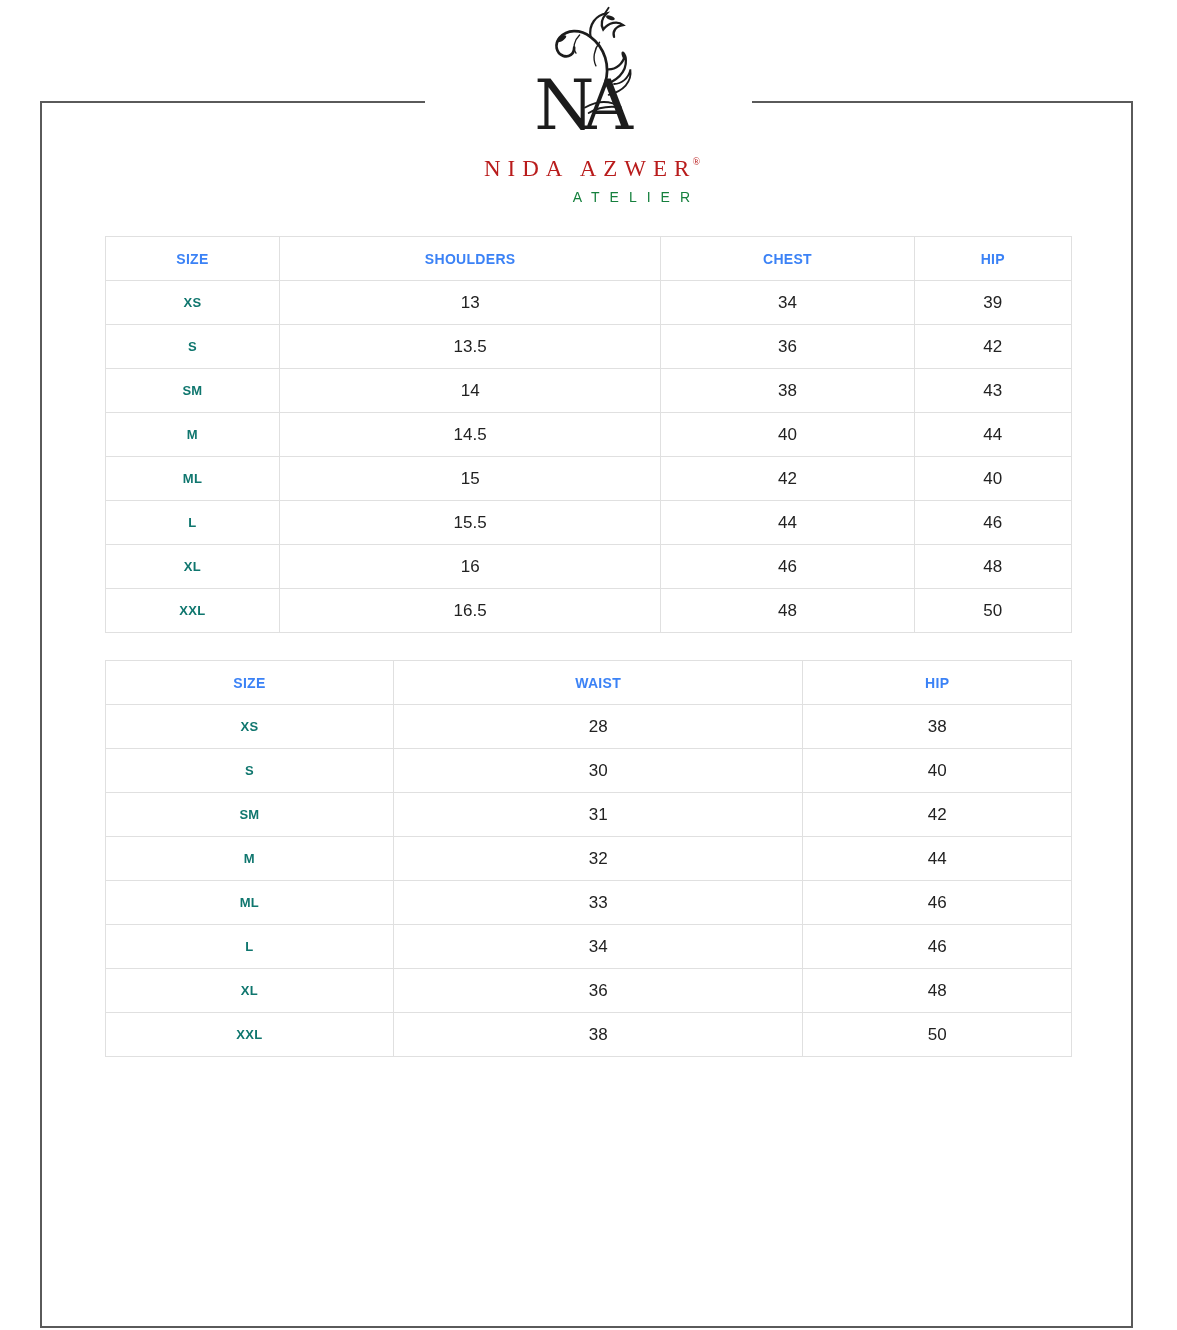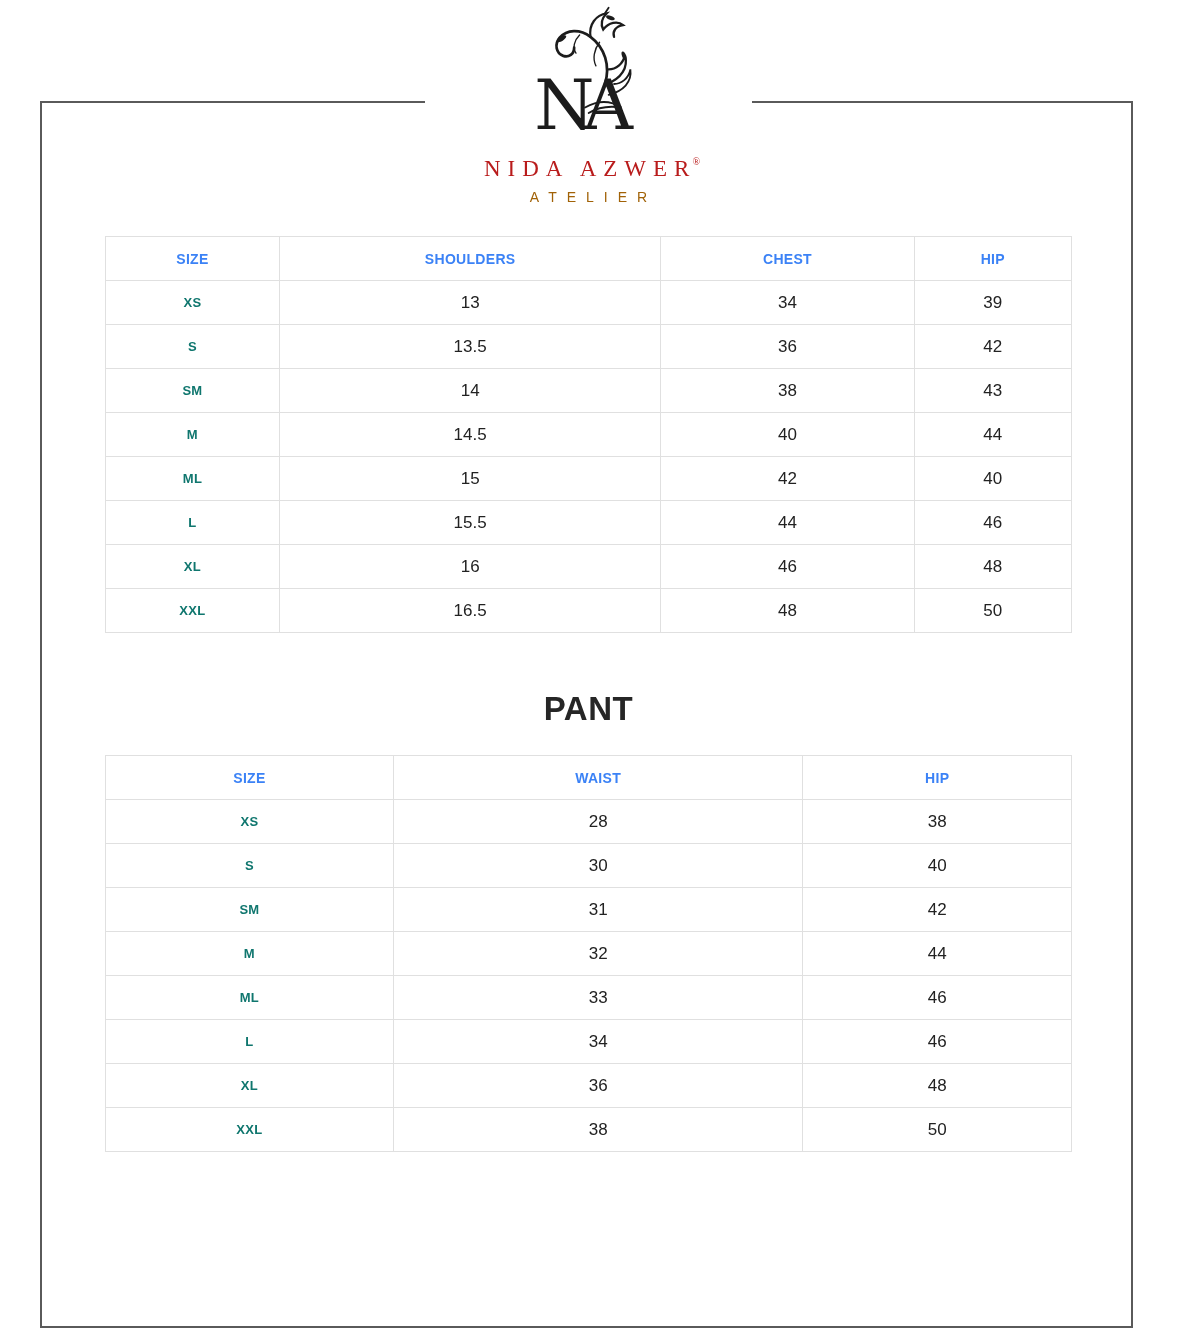--- a/index.html
+++ b/index.html
@@ -57,23 +57,24 @@
   .reg {
     font-size: 10px;
     letter-spacing: 0;
     vertical-align: 11px;
     margin-left: -4px;
   }
   .brand-sub {
     font-size: 14px;
     letter-spacing: 10px;
     padding-left: 10px;
-    color: #a16207;
+    color: #15803d;
     margin-top: 7px;
     white-space: nowrap;
+    text-align: right;
   }
   .section-title {
     text-align: center;
     font-size: 33px;
     line-height: 1.15;
     font-weight: 700;
     letter-spacing: 0.5px;
     color: #262626;
     margin: 0;
   }
@@ -215,21 +216,20 @@
             <td class="size-cell">XXL</td>
             <td>16.5</td>
             <td>48</td>
             <td>50</td>
           </tr>
         </tbody>
     </table>
   </section>
 
   <section>
-    <h2 class="section-title title-pant">PANT</h2>
     <table class="chart pant">
       <colgroup>
           <col class="c0">
           <col class="c1">
           <col class="c2">
         </colgroup>
       <thead>
           <tr>
             <th>SIZE</th>
             <th>WAIST</th>

